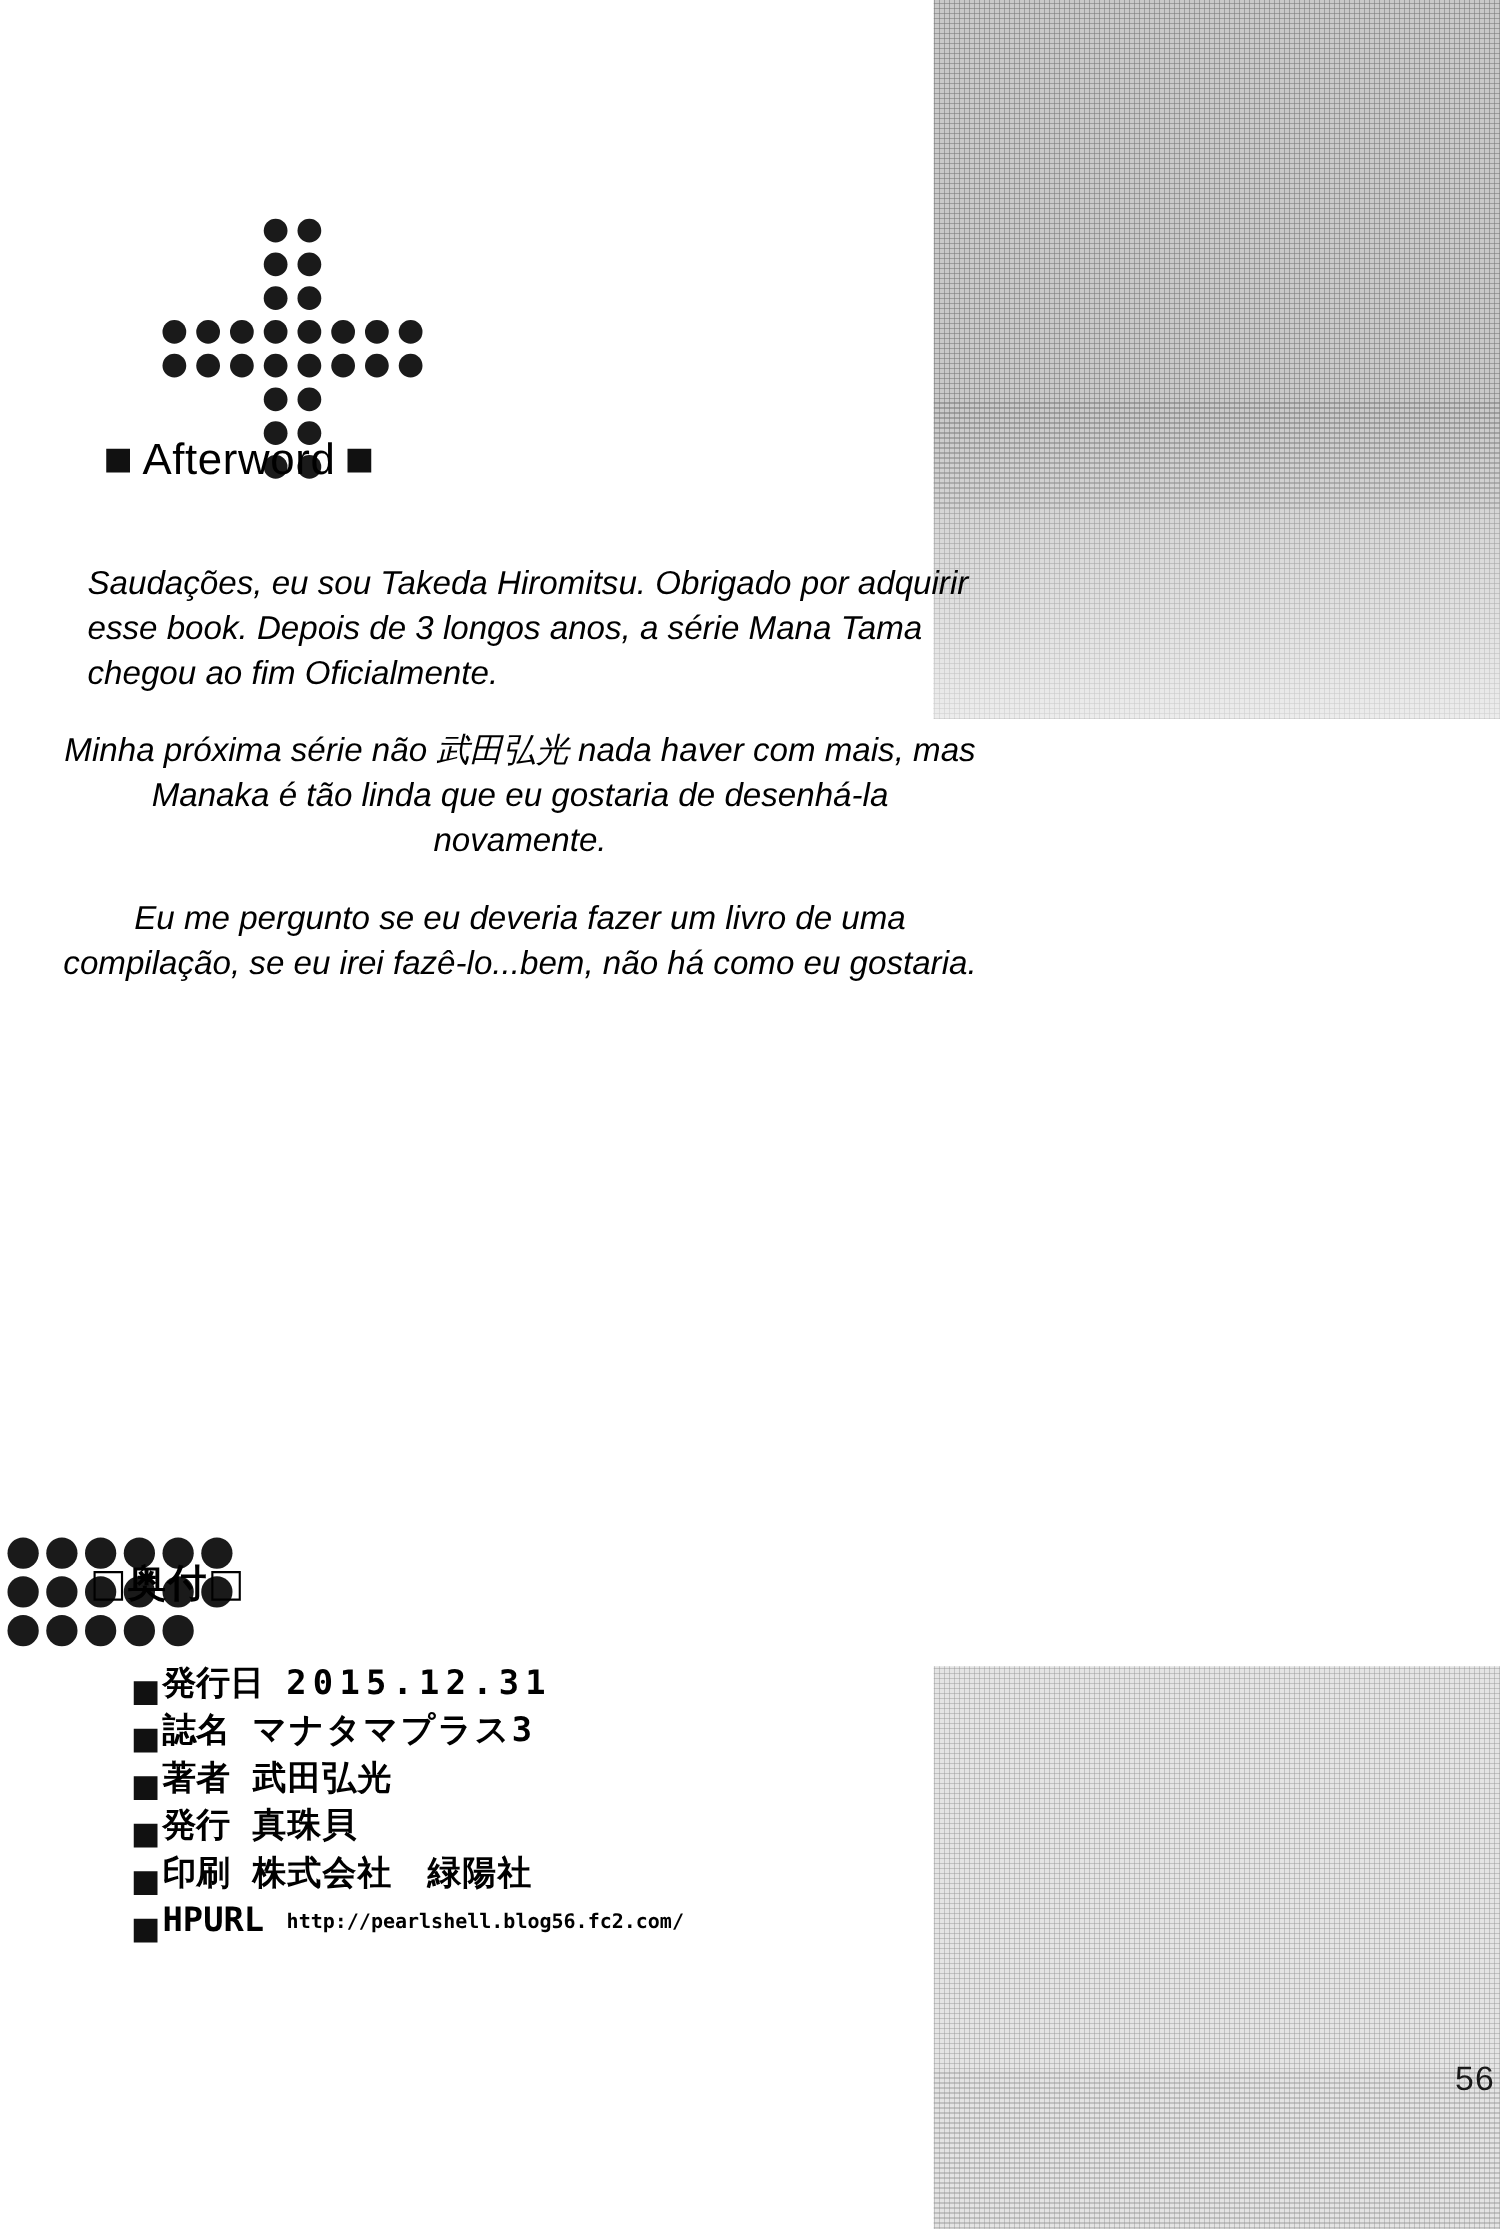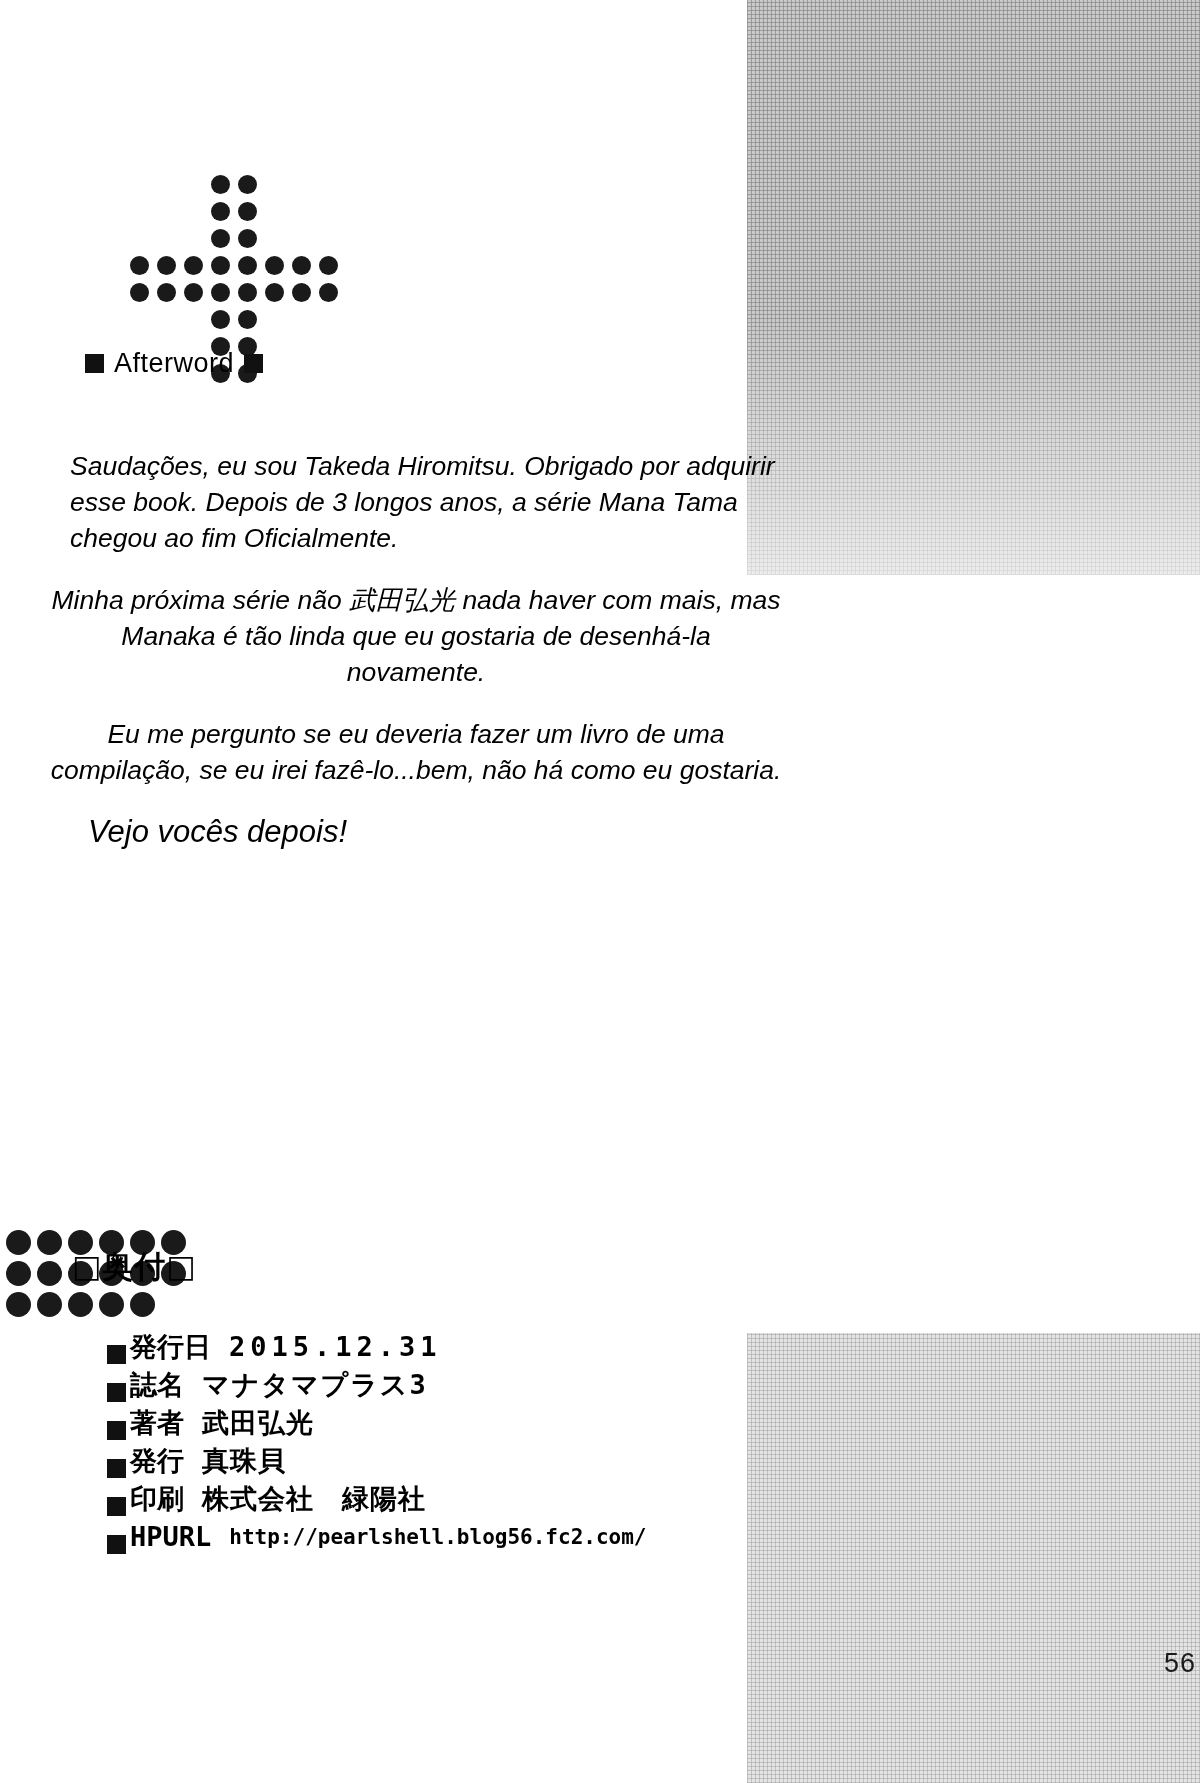--- a/index.html
+++ b/index.html
@@ -78,21 +78,21 @@
     white-space: nowrap;
   }
   #afterword-title .sq {
     width: 19px;
     height: 19px;
     background: #111;
     display: inline-block;
   }
   #afterword-title .label {
     font-family: "Liberation Sans", sans-serif;
-    font-size: 27px;
+    font-size: 35px;
     font-weight: 400;
   }
 
   
   .afterword-body {
     position: absolute;
     left: 0px;
     top: 448px;
     width: 760px;
     font-family: "Liberation Sans", sans-serif;
@@ -175,21 +175,21 @@
     margin-right: 18px;
   }
   #colophon-list .val {
     letter-spacing: 1px;
   }
   #colophon-list .row.email .val,
   #colophon-list .row.hpurl .val {
     font-weight: bold;
   }
   #colophon-list .row.hpurl .val {
-    font-size: 21px;
+    font-size: 16px;
     letter-spacing: 0px;
   }
   #colophon-list .row.date .val {
     letter-spacing: 5px;
   }
   #colophon-list .row.title .val {
     letter-spacing: 2px;
   }
 
   
@@ -245,21 +245,20 @@
 <div id="afterword-title">
   <span class="sq"></span>
   <span class="label">Afterword</span>
   <span class="sq"></span>
 </div>
 
 <div class="afterword-body">
   <p class="p1">Saudações, eu sou Takeda Hiromitsu. Obrigado por adquirir esse book. Depois de 3 longos anos, a série Mana Tama chegou ao fim Oficialmente.</p>
   <p class="p2">Minha próxima série não 武田弘光 nada haver com mais, mas Manaka é tão linda que eu gostaria de desenhá-la novamente.</p>
   <p class="p3">Eu me pergunto se eu deveria fazer um livro de uma compilação, se eu irei fazê-lo...bem, não há como eu gostaria.</p>
-  <p class="p4">Vejo vocês depois!</p>
 </div>
 
 <div id="colophon">
   <div id="colophon-dots">
       <span class="dot" style="left: 0px; top: 0px;"></span>
       <span class="dot" style="left: 31px; top: 0px;"></span>
       <span class="dot" style="left: 62px; top: 0px;"></span>
       <span class="dot" style="left: 93px; top: 0px;"></span>
       <span class="dot" style="left: 124px; top: 0px;"></span>
       <span class="dot" style="left: 155px; top: 0px;"></span>

